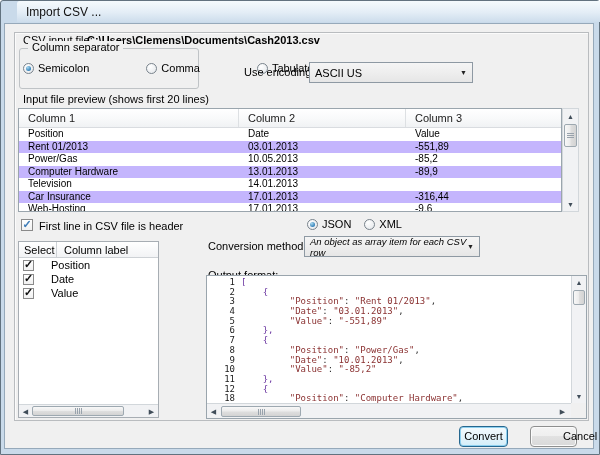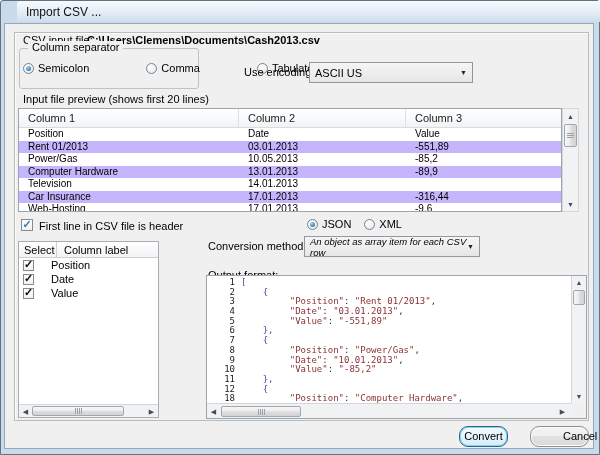--- a/index.html
+++ b/index.html
@@ -77,26 +77,26 @@
   .code{position:absolute;left:0;top:2px;right:15px;bottom:15px;overflow:hidden;
     font-family:"DejaVu Sans Mono",monospace;font-size:9px;line-height:9.7px;}
   .code-line{display:flex;height:9.7px;}
   .ln{width:28px;text-align:right;padding-right:6px;color:#1c1c1c;flex:none;}
   .lc{white-space:pre;}
   .tk-s{color:#8b3232;}
   .tk-p{color:#6a35a0;}
   .tk-d{color:#333333;}
   .sb-corner{position:absolute;right:0;bottom:0;width:15px;height:15px;background:#f0f0f0;}
   
-  .btn{position:absolute;top:425px;height:21px;border-radius:9px;box-sizing:border-box;
+  .btn{position:absolute;top:425px;height:21px;border-radius:4px;box-sizing:border-box;
     text-align:center;line-height:19px;font-size:11px;cursor:default;}
   .btn-default{left:458px;width:49px;border:1px solid #26678f;
     box-shadow:inset 0 0 0 1px #8ed0ef;
     background:linear-gradient(to bottom,#f3fafd,#e7f5fb 45%,#d4eef9);}
-  .btn-normal{left:529px;width:59px;border:1px solid #8e8f8f;
+  .btn-normal{left:529px;width:47px;border:1px solid #8e8f8f;
     box-shadow:inset 0 0 0 1px #fbfbfb;
     background:linear-gradient(to bottom,#f4f4f4,#efefef 45%,#e2e2e2 46%,#d9d9d9);padding-left:32px;}
 </style>
 </head>
 <body>
 
 <div class="dialog">
   <div class="titlebar">
     <span>Import CSV ...</span>
   </div>

